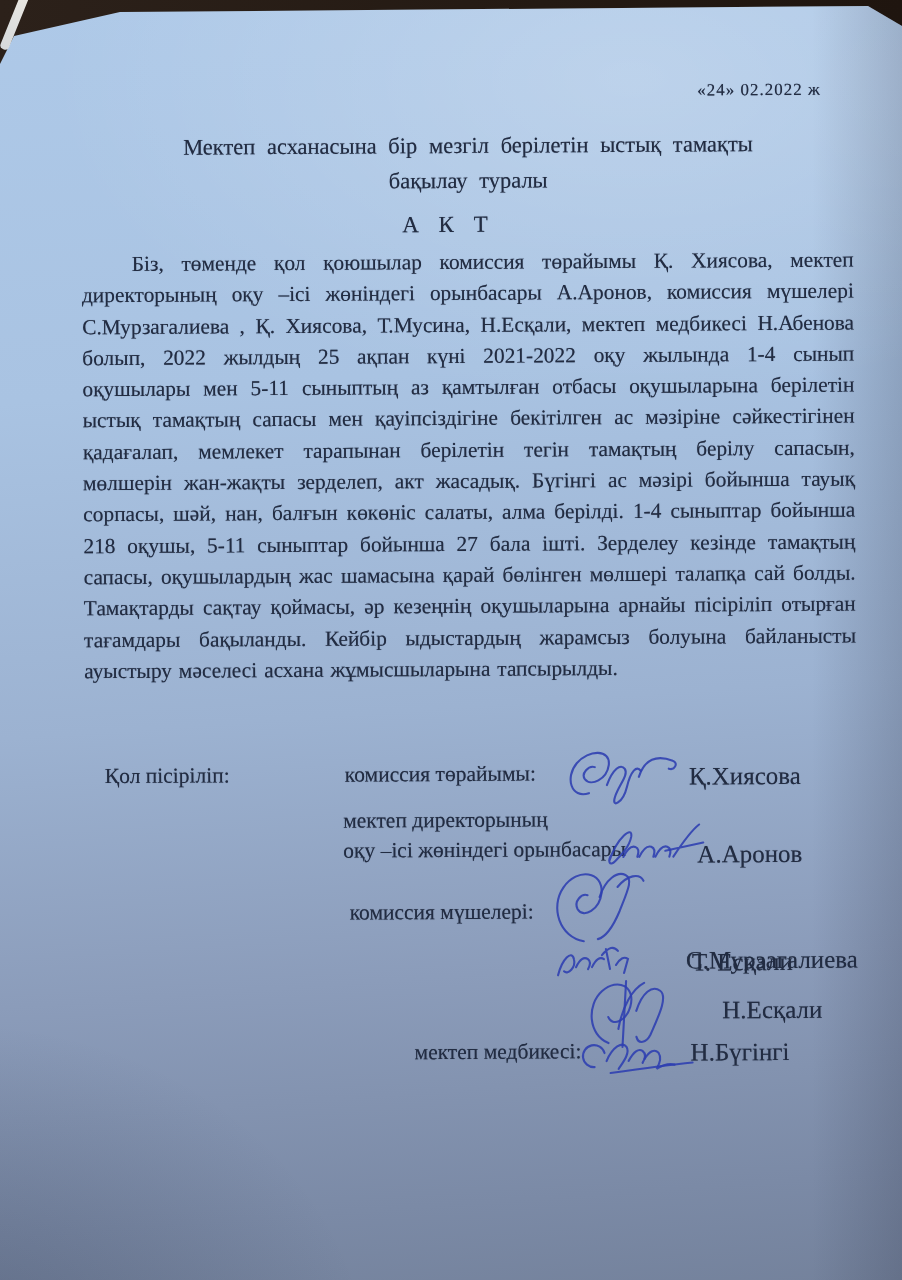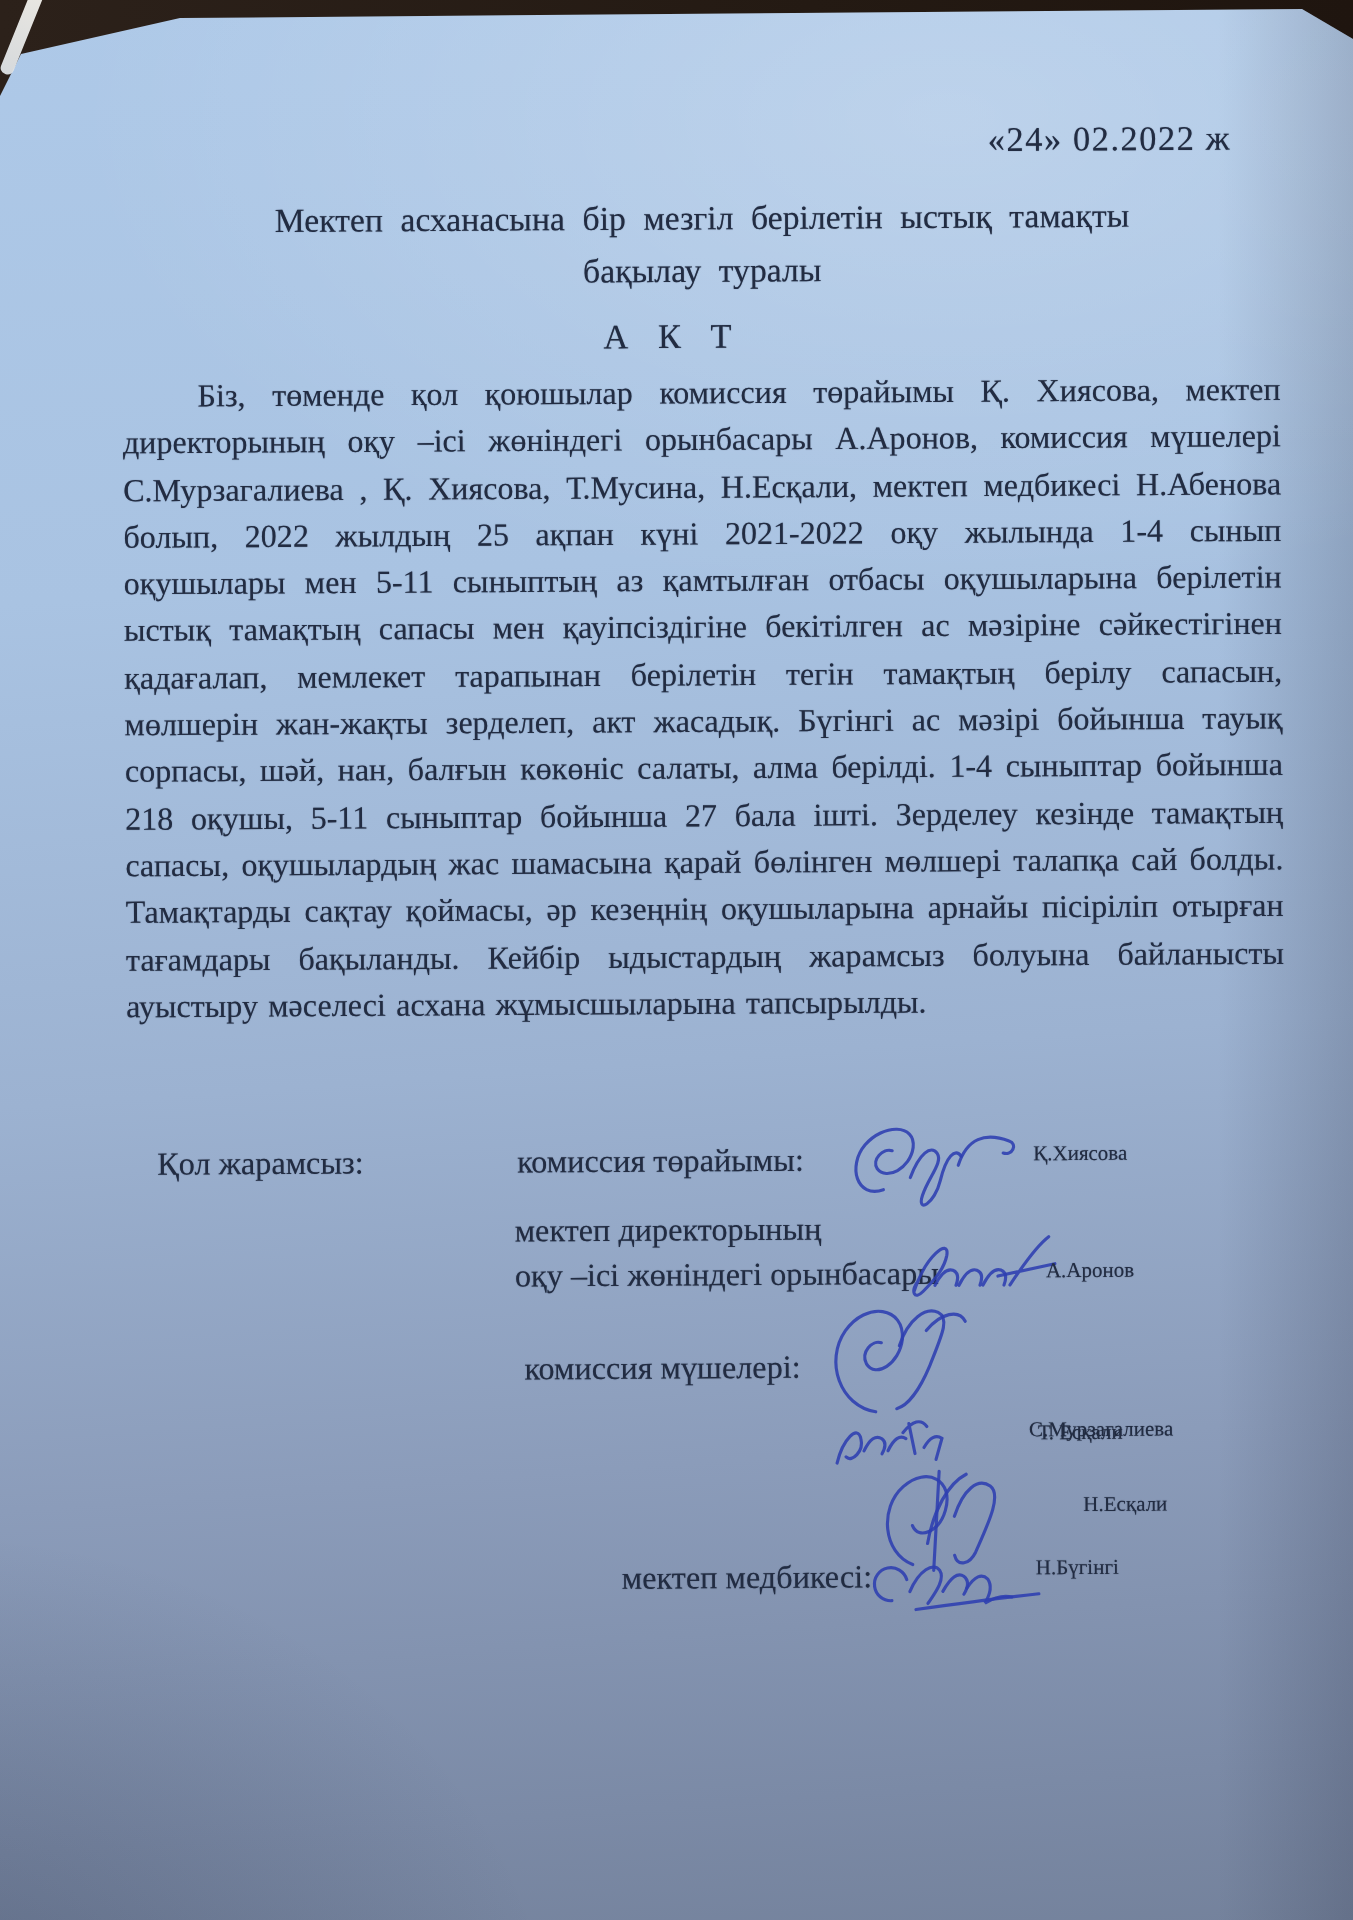--- a/index.html
+++ b/index.html
@@ -26,33 +26,33 @@
     position:absolute;left:-16px;top:16px;width:62px;height:9px;
     background:linear-gradient(90deg,#f4f2ec,#dfe3e6);
     transform:rotate(112deg);border-radius:4px;opacity:.95;
   }
 
   .content{
     position:absolute;inset:0;color:#222c42;transform:rotate(-0.35deg);
     text-shadow:0 0 0.7px rgba(26,36,58,0.55);
   }
 
-  .date{position:absolute;top:82px;right:78px;font-size:23px;letter-spacing:1px;}
+  .date{position:absolute;top:82px;right:78px;font-size:17px;letter-spacing:1px;}
   .title{position:absolute;top:128px;left:60px;right:20px;text-align:center;
          font-size:22.5px;line-height:35px;word-spacing:6px;}
   .act{position:absolute;top:212px;left:0;right:0;text-align:center;
        font-size:23px;letter-spacing:7px;}
   .body-par{
     position:absolute;top:247px;left:84px;width:772px;
     font-size:21.4px;line-height:31.3px;text-align:justify;text-indent:50px;
     word-spacing:1.5px;
   }
 
   .sig-label{position:absolute;font-size:21.5px;white-space:nowrap;}
-  .sig-name{position:absolute;font-size:14px;white-space:nowrap;}
+  .sig-name{position:absolute;font-size:25px;white-space:nowrap;}
   .sig{position:absolute;}
   .sig svg{display:block;}
   .sig path{fill:none;stroke:#2e3fb0;stroke-width:2.1;stroke-linecap:round;opacity:.88;}
 </style>
 </head>
 <body>
 
 <div class="stage">
   <div class="paper"></div>
   <div class="edge-sliver"></div>
@@ -63,21 +63,21 @@
 
     <div class="title">
       <div>Мектеп  асханасына  бір  мезгіл берілетін  ыстық  тамақты</div>
       <div>бақылау  туралы</div>
     </div>
 
     <div class="act">А К Т</div>
 
     <div class="body-par">Біз, төменде қол қоюшылар комиссия төрайымы  Қ. Хиясова, мектеп директорының оқу –ісі жөніндегі орынбасары А.Аронов, комиссия мүшелері С.Мурзагалиева , Қ. Хиясова,  Т.Мусина, Н.Есқали, мектеп медбикесі Н.Абенова  болып, 2022 жылдың 25 ақпан  күні  2021-2022  оқу жылында  1-4 сынып оқушылары мен  5-11 сыныптың аз қамтылған отбасы оқушыларына берілетін ыстық тамақтың сапасы мен қауіпсіздігіне бекітілген ас мәзіріне сәйкестігінен қадағалап,  мемлекет тарапынан берілетін тегін тамақтың берілу  сапасын, мөлшерін жан-жақты зерделеп, акт жасадық. Бүгінгі  ас мәзірі  бойынша  тауық  сорпасы, шәй, нан, балғын көкөніс салаты, алма берілді. 1-4 сыныптар бойынша 218 оқушы, 5-11 сыныптар бойынша  27 бала ішті. Зерделеу кезінде  тамақтың  сапасы, оқушылардың жас шамасына қарай бөлінген мөлшері талапқа  сай болды. Тамақтарды сақтау қоймасы, әр кезеңнің оқушыларына арнайы пісіріліп отырған тағамдары бақыланды. Кейбір ыдыстардың  жарамсыз болуына  байланысты  ауыстыру мәселесі асхана жұмысшыларына тапсырылды.</div>
 
-    <div class="sig-label" style="left:104px;top:762px;">Қол жарамсыз:</div>
+    <div class="sig-label" style="left:104px;top:762px;">Қол пісіріліп:</div>
 
     <div class="sig-label" style="left:344px;top:762px;">комиссия төрайымы:</div>
     <div class="sig" style="left:560px;top:742px;">
       <svg width="120" height="70" viewBox="0 0 120 70">
         <path d="M28 52 C10 58 4 36 16 22 C28 8 50 8 48 24 C46 38 30 46 24 38 C20 32 28 24 34 26"></path>
         <path d="M46 44 C52 28 60 22 64 28 C68 34 58 44 54 56 C50 68 62 62 66 46 C70 30 76 24 80 30"></path>
         <path d="M78 36 C84 18 96 14 112 20 C118 22 114 30 108 28"></path>
       </svg>
     </div>
     <div class="sig-name" style="left:688px;top:764px;">Қ.Хиясова</div>

